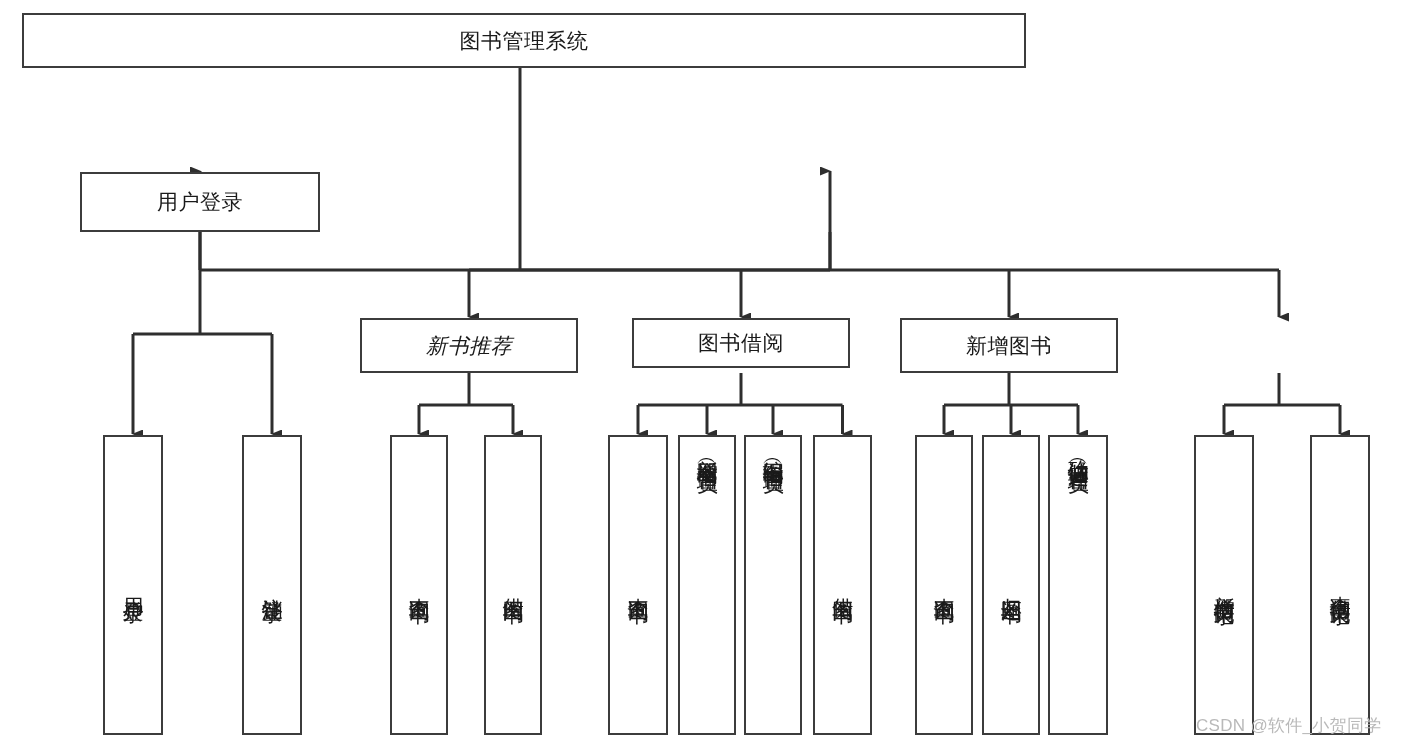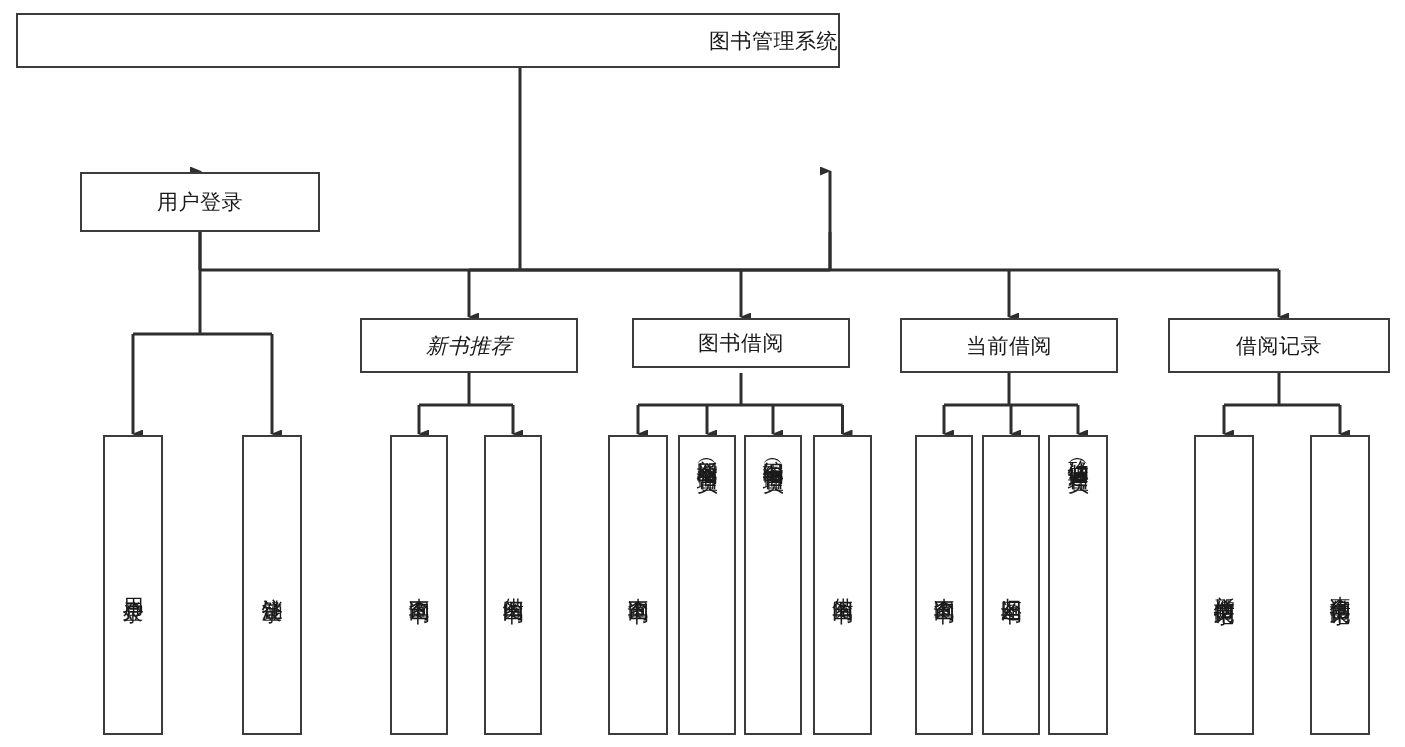--- a/index.html
+++ b/index.html
@@ -115,39 +115,36 @@
         <line x1="944" y1="405" x2="944" y2="434" marker-end="url(#arrowhead)"></line>
         <line x1="1011" y1="405" x2="1011" y2="434" marker-end="url(#arrowhead)"></line>
         <line x1="1078" y1="405" x2="1078" y2="434" marker-end="url(#arrowhead)"></line>
         <line x1="1279" y1="373" x2="1279" y2="405"></line>
         <line x1="1224" y1="405" x2="1340" y2="405"></line>
         <line x1="1224" y1="405" x2="1224" y2="434" marker-end="url(#arrowhead)"></line>
         <line x1="1340" y1="405" x2="1340" y2="434" marker-end="url(#arrowhead)"></line>
       </g>
   </svg>
 
-  <div class="node horizontal" style="left: 16px; top: 13px; width: 824px; height: 55px; justify-content: flex-end;">
+  <div class="node horizontal" style="left: 22px; top: 13px; width: 1004px; height: 55px;">
     <span class="label">图书管理系统</span>
   </div>
 
   <div class="node horizontal" style="left: 80px; top: 172px; width: 240px; height: 60px;">
     <span class="label">用户登录</span>
   </div>
 
   <div class="node horizontal" style="left: 360px; top: 318px; width: 218px; height: 55px; font-style: italic;">
     <span class="label">新书推荐</span>
   </div>
   <div class="node horizontal" style="left: 632px; top: 318px; width: 218px; height: 50px;">
     <span class="label">图书借阅</span>
   </div>
   <div class="node horizontal" style="left: 900px; top: 318px; width: 218px; height: 55px;">
-    <span class="label">当前借阅</span>
-  </div>
-  <div class="node horizontal" style="left: 1168px; top: 318px; width: 222px; height: 55px;">
-    <span class="label">借阅记录</span>
+    <span class="label">新增图书</span>
   </div>
 
   <div class="node vertical mid" style="left: 103px; top: 435px; width: 60px; height: 300px;">
     <span class="label">用户登录</span>
   </div>
   <div class="node vertical mid" style="left: 242px; top: 435px; width: 60px; height: 300px;">
     <span class="label">注销登录</span>
   </div>
 
   <div class="node vertical mid" style="left: 390px; top: 435px; width: 58px; height: 300px;">
@@ -180,13 +177,14 @@
     <span class="label">确认归还（管理员）</span>
   </div>
 
   <div class="node vertical mid" style="left: 1194px; top: 435px; width: 60px; height: 300px;">
     <span class="label">新增借阅记录</span>
   </div>
   <div class="node vertical mid" style="left: 1310px; top: 435px; width: 60px; height: 300px;">
     <span class="label">查询借阅记录</span>
   </div>
 
+  <div id="watermark">CSDN @软件_小贺同学</div>
 </div>
 
 </body></html>

